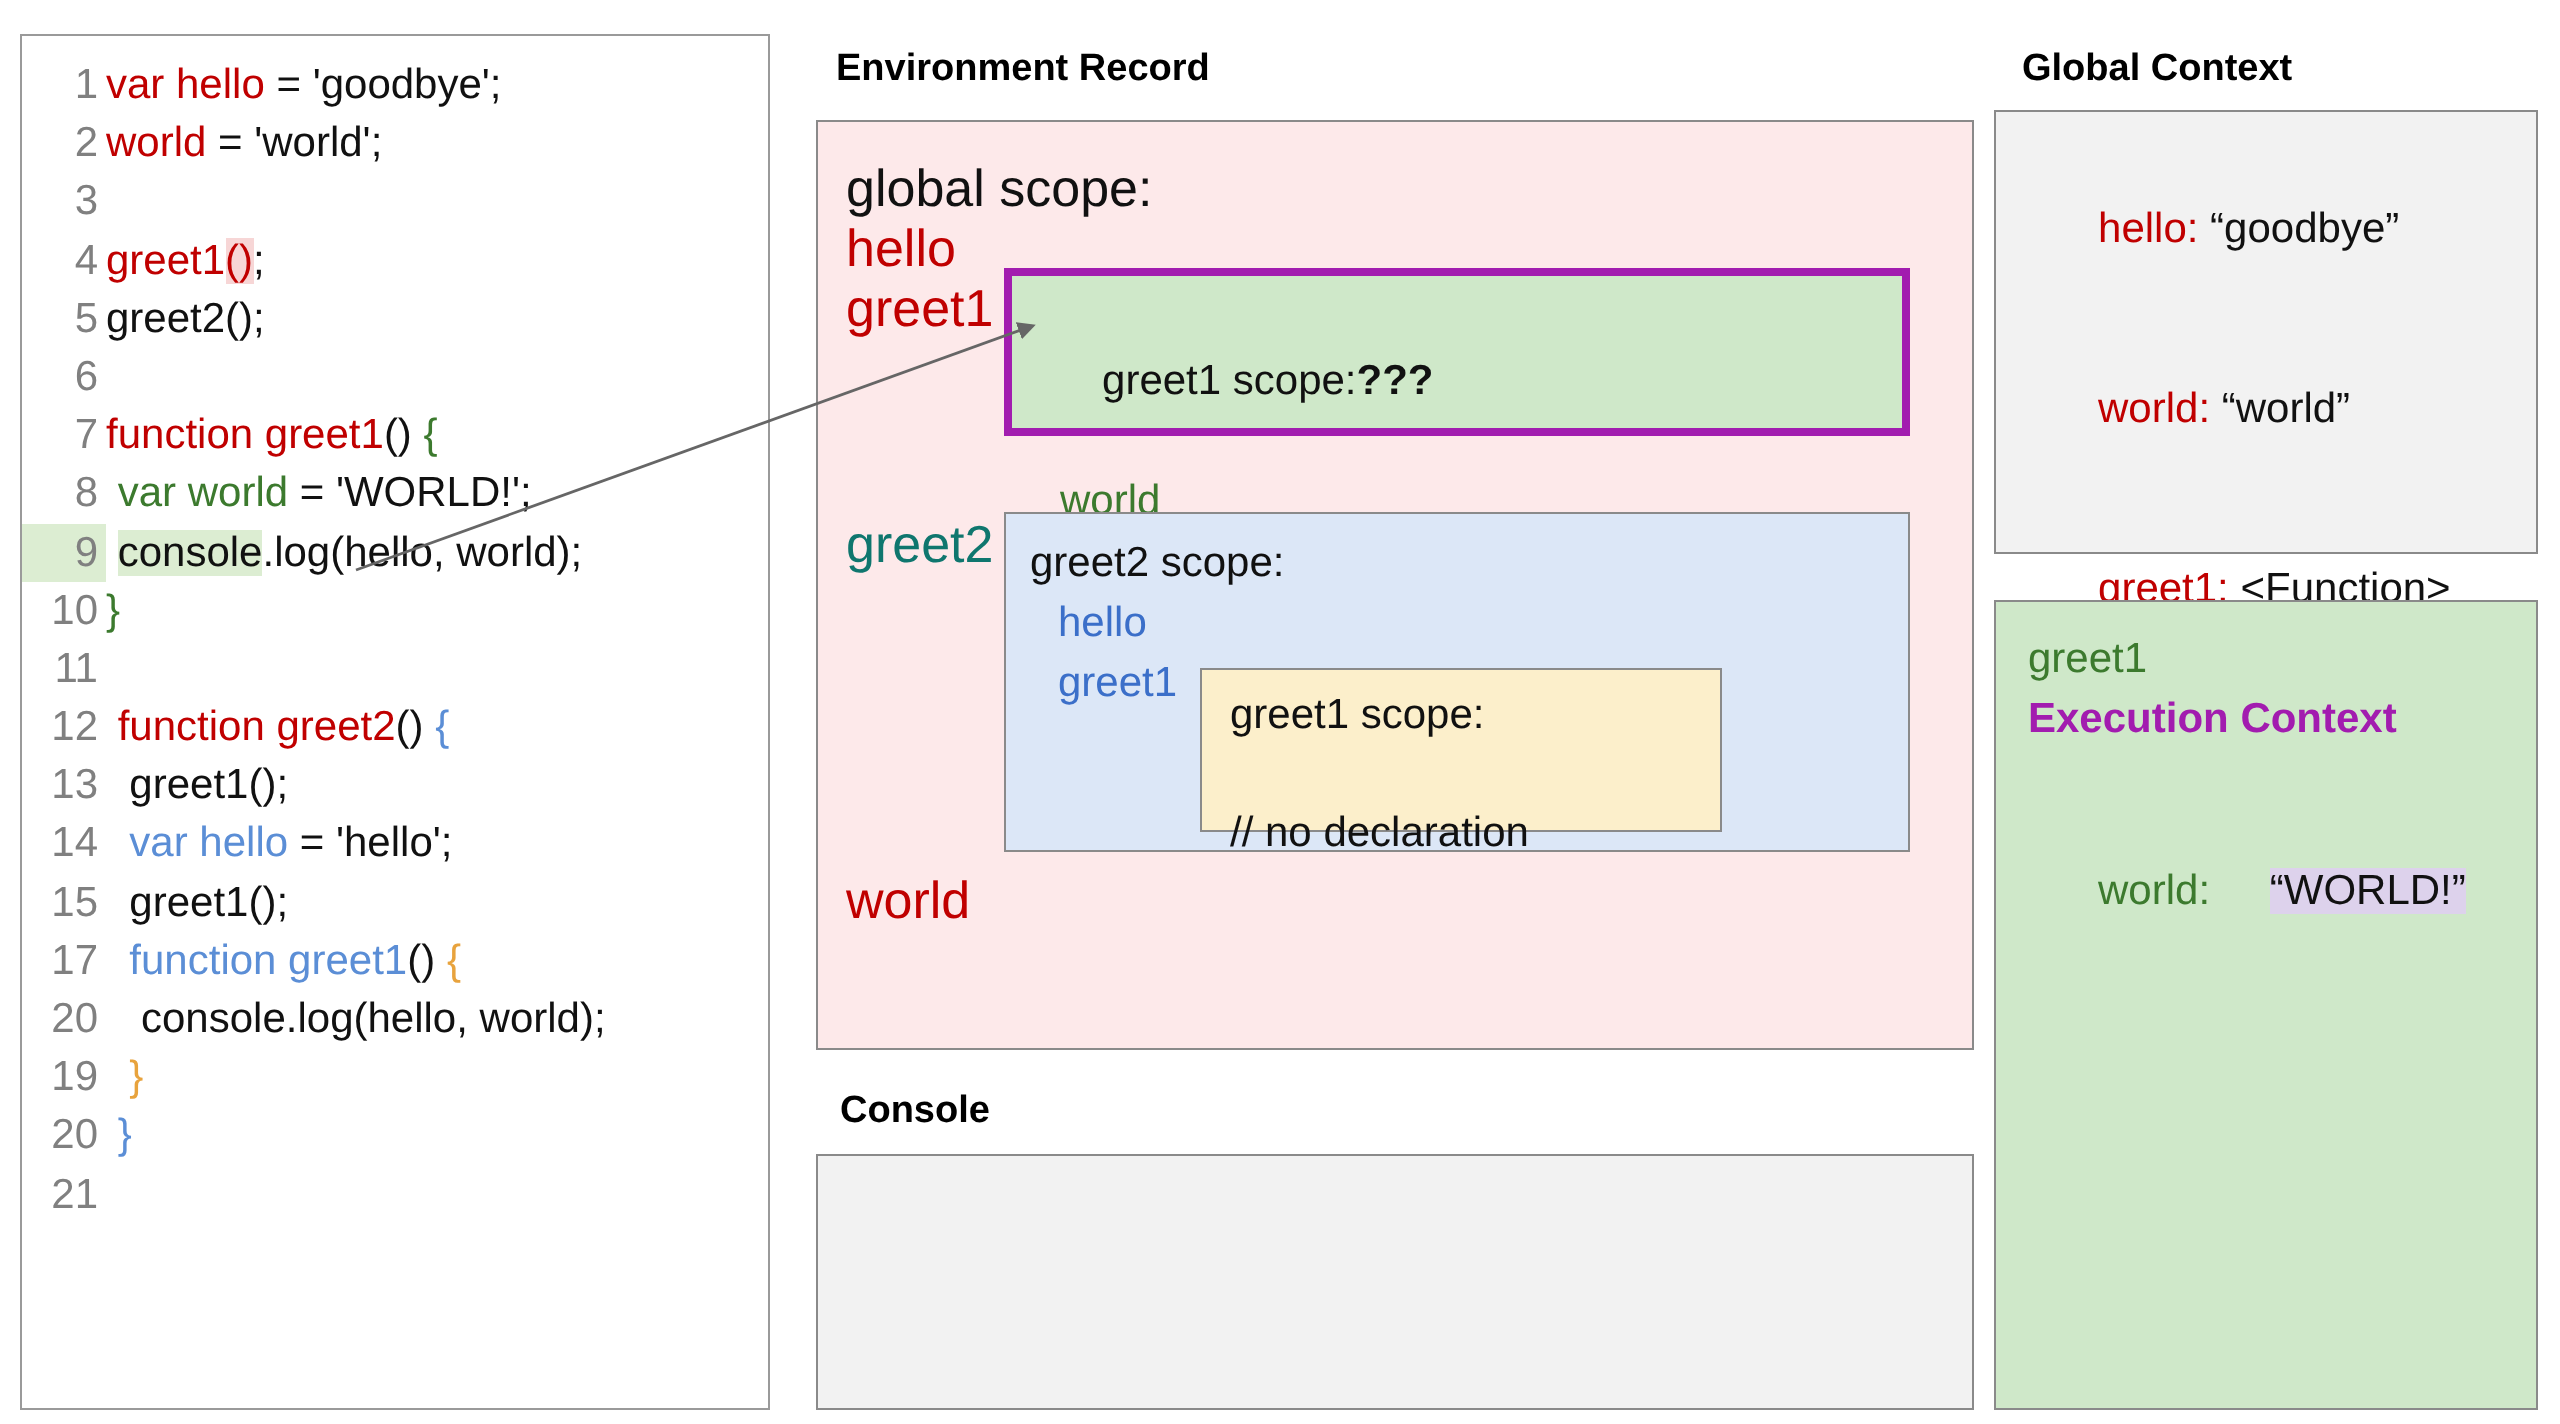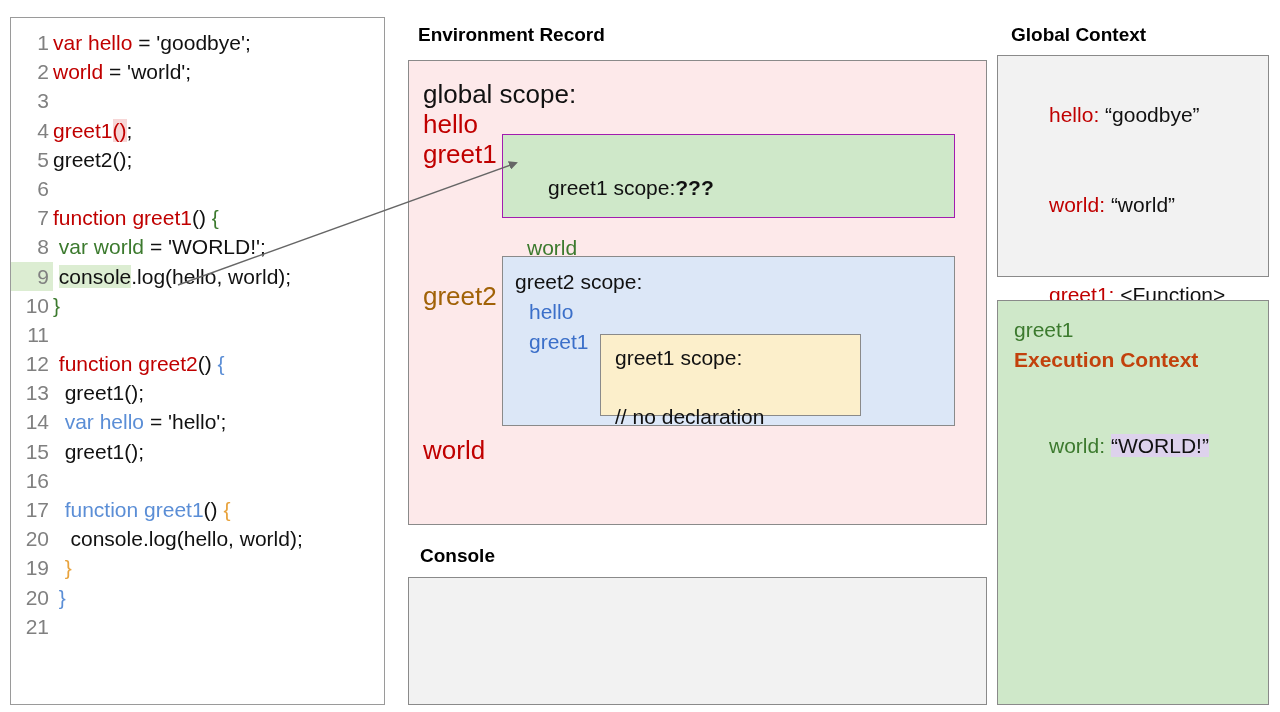--- a/index.html
+++ b/index.html
@@ -51,21 +51,21 @@
     width: 579px; height: 465px;
     background: #fde9ea; border: 1px solid #8a8a8a;
   }
   .er-label {
     position: absolute; font-size: 26px; white-space: pre;
   }
 
   #greet1-scope-box {
     position: absolute; left: 502px; top: 134px;
     width: 453px; height: 84px;
-    background: #cfe8c9; border: 1px solid #a21caf;
+    background: #cfe8c9; border: 4px solid #a21caf;
     padding: 8px 0 0 10px;
   }
   #greet2-scope-box {
     position: absolute; left: 502px; top: 256px;
     width: 453px; height: 170px;
     background: #dce7f7; border: 1px solid #8a8a8a;
     padding: 10px 0 0 12px;
   }
   #greet1-inner-box {
     position: absolute; left: 600px; top: 334px;
@@ -93,21 +93,21 @@
   .gc-line { font-size: 21px; line-height: 30px; white-space: pre; color:#111; }
 
   
   #exec-context-box {
     position: absolute; left: 997px; top: 300px;
     width: 272px; height: 405px;
     background: #cfe8c9; border: 1px solid #8a8a8a;
     padding: 14px 0 0 16px;
   }
   .ec-line { font-size: 21px; line-height: 30px; white-space: pre; }
-  .ec-title { font-size: 21px; font-weight: bold; color: #c2410c; line-height: 30px; }
+  .ec-title { font-size: 21px; font-weight: bold; color: #a21caf; line-height: 30px; }
   .hl-purple { background: #ddd2ec; }
   .spacer { height: 26px; }
 
   
   #arrow-svg { position: absolute; left: 0; top: 0; width: 1280px; height: 712px; pointer-events: none; }
 </style>
 </head>
 <body>
 
 <div id="stage">
@@ -122,36 +122,35 @@
         <div class="code-line"><span class="ln">6</span><span></span></div>
         <div class="code-line"><span class="ln">7</span><span><span class="t-red">function greet1</span><span class="ctext">() </span><span class="t-green">{</span></span></div>
         <div class="code-line"><span class="ln">8</span><span><span class="ctext"> </span><span class="t-green">var world</span><span class="ctext"> = 'WORLD!';</span></span></div>
         <div class="code-line"><span class="ln hl">9</span><span><span class="ctext"> </span><span class="ctext hl-green">console</span><span class="ctext">.log(hello, world);</span></span></div>
         <div class="code-line"><span class="ln">10</span><span><span class="t-green">}</span></span></div>
         <div class="code-line"><span class="ln">11</span><span></span></div>
         <div class="code-line"><span class="ln">12</span><span><span class="ctext"> </span><span class="t-red">function greet2</span><span class="ctext">() </span><span class="t-blue">{</span></span></div>
         <div class="code-line"><span class="ln">13</span><span><span class="ctext">  greet1();</span></span></div>
         <div class="code-line"><span class="ln">14</span><span><span class="ctext">  </span><span class="t-blue">var hello</span><span class="ctext"> = 'hello';</span></span></div>
         <div class="code-line"><span class="ln">15</span><span><span class="ctext">  greet1();</span></span></div>
-        <div class="code-line"><span class="ln">16</span><span></span></div>
         <div class="code-line"><span class="ln">17</span><span><span class="ctext">  </span><span class="t-blue">function greet1</span><span class="ctext">() </span><span class="t-orange">{</span></span></div>
         <div class="code-line"><span class="ln">20</span><span><span class="ctext">   console.log(hello, world);</span></span></div>
         <div class="code-line"><span class="ln">19</span><span><span class="ctext">  </span><span class="t-orange">}</span></span></div>
         <div class="code-line"><span class="ln">20</span><span><span class="ctext"> </span><span class="t-blue">}</span></span></div>
         <div class="code-line"><span class="ln">21</span><span></span></div>
       </div>
   </div>
 
   <div class="section-title" style="left:418px; top:24px;">Environment Record</div>
 
   <div id="env-record-box">
     <div class="er-label" style="left:14px; top:18px; color:#111;">global scope:</div>
     <div class="er-label" style="left:14px; top:48px; color:#c00000;">hello</div>
     <div class="er-label" style="left:14px; top:78px; color:#c00000;">greet1</div>
-    <div class="er-label" style="left:14px; top:196px; color:#a16207;margin-top:24px;">greet2</div>
+    <div class="er-label" style="left:14px; top:196px; color:#0f766e;">greet2</div>
     <div class="er-label" style="left:14px; top:374px; color:#c00000;">world</div>
   </div>
 
   <div id="greet1-scope-box">
     <div class="scope-line">
       <span style="color:#111;">greet1 scope:</span><span class="bold" style="color:#111;">???</span>
     </div>
     <div class="scope-line" style="color:#3c7a2e; padding-left:14px;">world</div>
   </div>
 
@@ -182,21 +181,21 @@
     <div class="gc-line">
       <span style="color:#c00000;">greet1:</span><span> &lt;Function&gt;</span>
     </div>
   </div>
 
   <div id="exec-context-box">
     <div class="ec-line" style="color:#3c7a2e;">greet1</div>
     <div class="ec-title">Execution Context</div>
     <div class="spacer"></div>
     <div class="ec-line">
-      <span style="color:#3c7a2e;">world:</span><span>&nbsp;</span><span class="hl-purple" style="color:#111;">“WORLD!”</span>
+      <span style="color:#3c7a2e;">world:</span><span>&nbsp;</span><span class="hl-purple" style="color:#111;margin-left:24px;">“WORLD!”</span>
     </div>
   </div>
 
   <svg id="arrow-svg">
     <defs>
       <marker id="ah" markerWidth="9" markerHeight="9" refX="7" refY="4.5" orient="auto" markerUnits="userSpaceOnUse">
         <path d="M0,0 L9,4.5 L0,9 z" fill="#666"></path>
       </marker>
     </defs>
     <line x1="178" y1="285" x2="516" y2="163" stroke="#666" stroke-width="1.4" marker-end="url(#ah)"></line>

